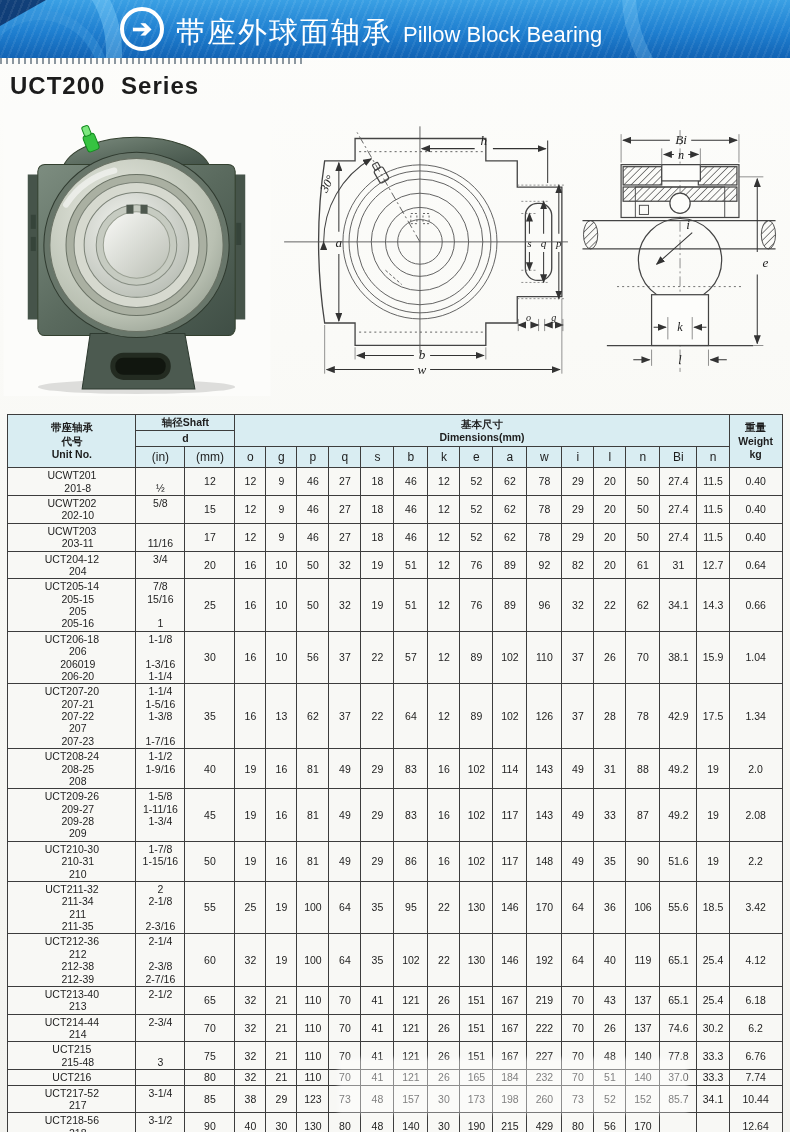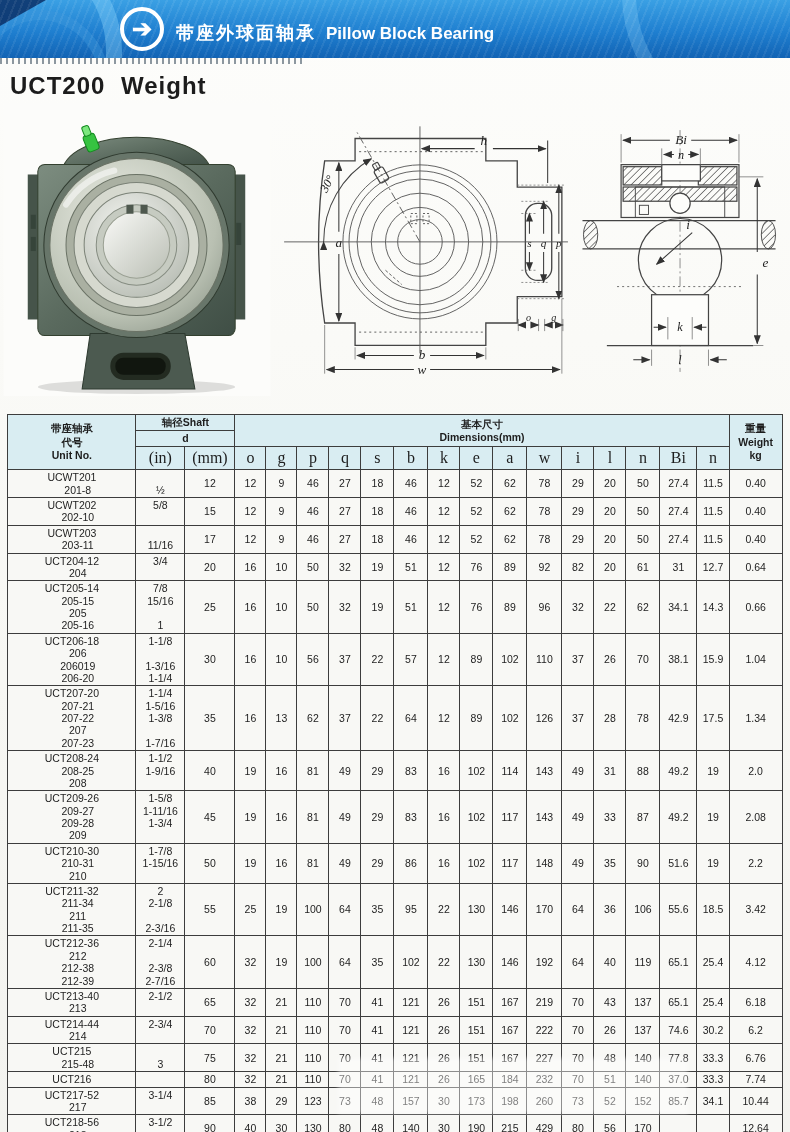--- a/index.html
+++ b/index.html
@@ -35,22 +35,22 @@
     position:relative;z-index:2;height:100%;
     display:flex;align-items:center;gap:12px;padding-left:120px;
   }
   .icon-circle{
     width:36px;height:36px;border-radius:50%;
     border:4px solid #fff;background:transparent;
     display:flex;align-items:center;justify-content:center;
     color:#fff;font-size:24px;font-weight:bold;line-height:1;
   }
   .banner-title{display:flex;align-items:baseline;gap:10px;color:#fff;margin:0;}
-  .banner-title .zh{font-size:18px;font-weight:bold;letter-spacing:2px;margin-top:7px;}
-  .banner-title .en{font-size:17px;font-weight:bold;}
+  .banner-title .zh{font-size:29px;font-weight:normal;letter-spacing:2px;margin-top:7px;}
+  .banner-title .en{font-size:22px;font-weight:normal;}
   .tick-strip{
     height:8px;width:302px;margin-top:-2px;
     background:repeating-linear-gradient(90deg,#8d98a0 0 2px, transparent 2px 6px);
   }
   
   .series-title{
     margin:8px 0 2px 10px;
     font-size:24px;font-weight:bold;color:#1c1c1c;
     letter-spacing:1px;word-spacing:8px;
   }
@@ -66,21 +66,21 @@
     width:774px;margin:16px auto 0;
     font-size:10.5px;color:#1d1d1d;
     background:#f8f8f5;
   }
   table.dims th, table.dims td{
     border:1px solid #3d3d3d;
     padding:1px 2px;text-align:center;vertical-align:middle;
     overflow:hidden;
   }
   table.dims thead th{background:#d9edf2;font-weight:bold;line-height:1.25;}
-  table.dims thead .dimletter{font-weight:normal;font-size:16px;height:18px;font-family:Liberation Serif, serif;}
+  table.dims thead .dimletter{font-weight:normal;font-size:12px;height:18px;}
   td.unit-cell, td.in-cell{
     text-align:left;padding-left:5px;
     white-space:pre-line;line-height:1.18;
   }
   td.mm-cell, td.dim-cell, td.wt-cell{line-height:1.18;}
   .wash{
     position:absolute;left:338px;top:1058px;width:350px;height:56px;
     background:rgba(255,255,255,.42);filter:blur(2px);pointer-events:none;
   }
   svg text{font-family:"Liberation Serif", serif;font-style:italic;fill:#222;}
@@ -98,21 +98,21 @@
     <div class="banner-inner">
       <span class="icon-circle">➔</span>
       <h1 class="banner-title">
         <span class="zh">带座外球面轴承</span>
         <span class="en">Pillow Block Bearing</span>
       </h1>
     </div>
   </header>
   <div class="tick-strip"></div>
 
-  <h2 class="series-title">UCT200 Weight</h2>
+  <h2 class="series-title">UCT200 Series</h2>
 
   <section class="figures">
 
     <svg class="fig" width="270" height="292" viewBox="0 0 265 290">
       <defs>
         <linearGradient id="gBody" x1="0" y1="0" x2="1" y2="1">
           <stop offset="0" stop-color="#7d8d80"></stop>
             <stop offset=".5" stop-color="#5a6a5e"></stop>
             <stop offset="1" stop-color="#3f4e45"></stop>
         </linearGradient>

